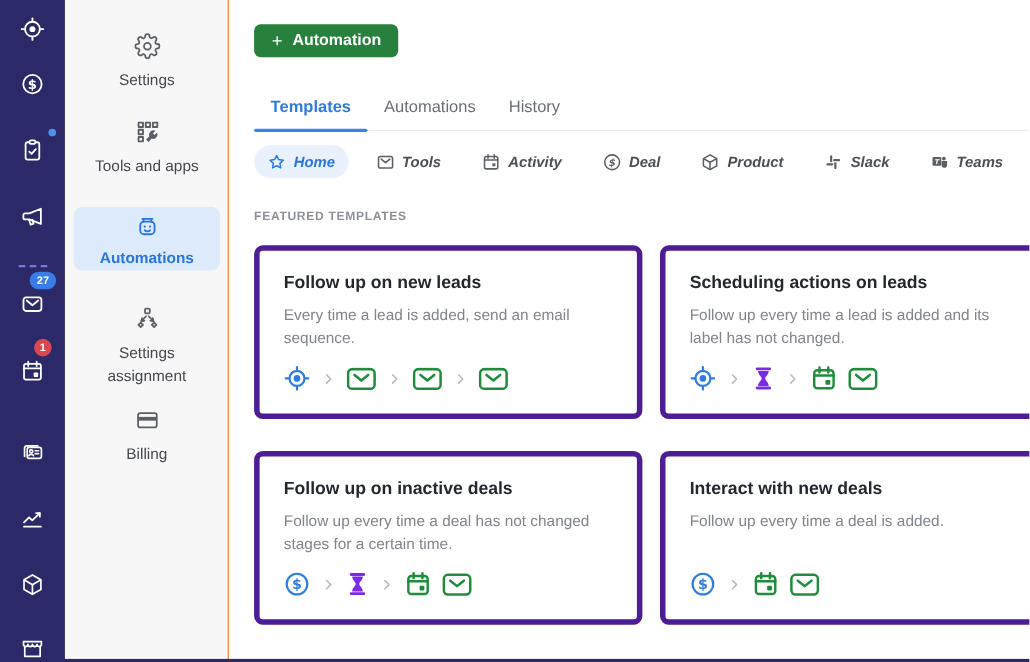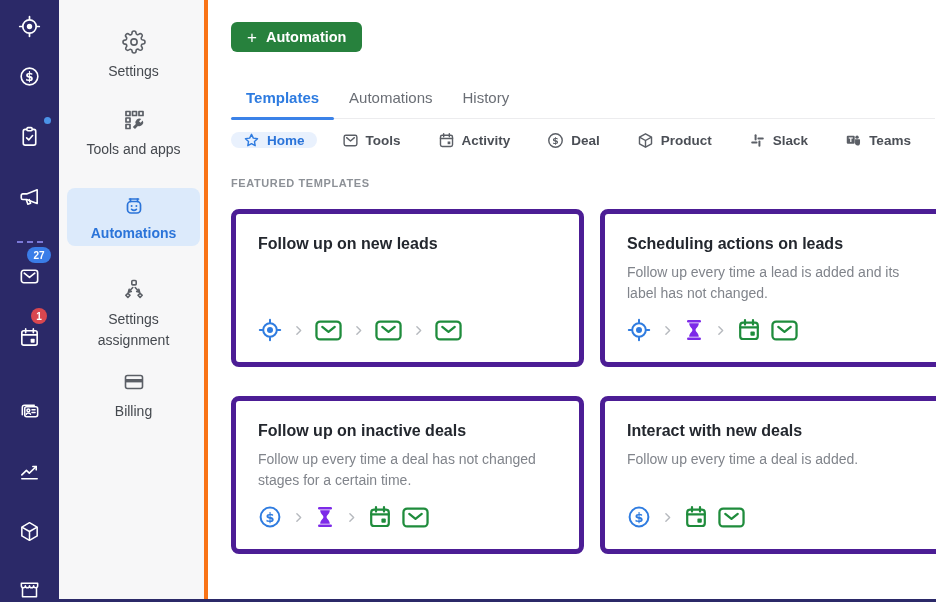--- a/index.html
+++ b/index.html
@@ -13,21 +13,21 @@
   .rail-item svg { width:23px; height:23px; display:block; }
   .dot-badge { position:absolute; left:44px; top:117px; width:7px; height:7px; border-radius:50%; background:#4b93e8; }
   .rail-divider { position:absolute; left:17px; top:241px; width:26px; border-top:2px dashed #7b79d8; }
   .num-badge { position:absolute; z-index:4; color:#fff; font-size:10px; font-weight:bold;
     display:flex; align-items:center; justify-content:center;text-align:right; }
   .badge-mail { left:27px; top:247px; min-width:24px; height:16px; border-radius:9px; background:#3a7de8; padding:0 5px; }
   .badge-cal  { left:31px; top:308px; width:16px; height:16px; border-radius:50%; background:#d9474f; }
 
   
   .sidebar { position:relative; width:149px; height:602px; background:#f7f7f8; flex:0 0 149px;
-    border-right:4px solid #f97316; z-index:2; }
+    border-right:1px solid #f97316; z-index:2; }
   .side-item { position:absolute; left:0; width:149px; text-align:center; color:#45494f; cursor:pointer; }
   .side-item .ico { display:inline-block; width:24px; height:24px; color:#5b5f66; }
   .side-item .ico svg { width:24px; height:24px; display:block; }
   .side-item .lbl { display:block; font-size:14px; line-height:21px; margin-top:3px; }
   .side-active { position:absolute; left:8px; top:188px; width:133px; height:58px; background:#dceafb;
     border-radius:8px; text-align:center; cursor:pointer; padding-top:7px; }
   .side-active .ico { display:inline-block; width:24px; height:24px; color:#2b74d9; }
   .side-active .ico svg { width:24px; height:24px; display:block; }
   .side-active .lbl { display:block; font-size:14px; font-weight:bold; color:#2b74d9; margin-top:2px; }
   .lbl-wrap { width:120px; margin:3px auto 0; font-size:14px; line-height:22px; }
@@ -39,22 +39,22 @@
     font-family:inherit; cursor:pointer; }
   .btn-new .plus { font-size:17px; font-weight:normal; line-height:1; }
 
   .tabs { display:flex; margin-top:37px; border-bottom:1px solid #ececee; width:704px; }
   .tab { padding:0 15px 12px; font-size:15px; color:#6a6e75; cursor:pointer; position:relative; }
   .tab.active { color:#2d7be0; font-weight:bold; }
   .tab.active::after { content:""; position:absolute; left:0; right:0; bottom:-2px; height:3px;
     background:#3b82e8; border-radius:2px; }
 
   .chips { display:flex; align-items:center; gap:13px; margin-top:13px; }
-  .chip { display:inline-flex; align-items:center; gap:7px; height:16px; padding:0 12px; border-radius:16px;
-    font-size:13.5px; font-weight:bold; color:#4b4f56; cursor:pointer; white-space:nowrap; }
+  .chip { display:inline-flex; align-items:center; gap:7px; height:30px; padding:0 12px; border-radius:16px;
+    font-size:13.5px; font-weight:bold; color:#4b4f56; cursor:pointer; white-space:nowrap;font-style:italic; }
   .chip .cico { display:inline-flex; width:17px; height:17px; color:#5b5f66; }
   .chip .cico svg { width:17px; height:17px; display:block; }
   .chip.active { background:#e9f1fd; color:#2b74d9; }
   .chip.active .cico { color:#2f7ce0; }
 
   .section-heading { margin-top:29px; font-size:11px; font-weight:bold; letter-spacing:.6px; color:#8d9197; }
 
   .cards-grid { margin-top:20px; }
   .cards-row { display:flex; gap:16px; }
   .cards-row + .cards-row { margin-top:29px; }
@@ -312,20 +312,21 @@
 
     </div>
 
     <div class="section-heading">FEATURED TEMPLATES</div>
 
     <div class="cards-grid">
       <div class="cards-row">
 
         <div class="card w1">
           <h3>Follow up on new leads</h3>
+          <p>Every time a lead is added, send an email sequence.</p>
           <div class="flow">
             <span class="fi c-blue">
               <svg width="24" height="24" viewBox="0 0 24 24" fill="none" stroke="currentColor" stroke-width="2" stroke-linecap="round">
                 <circle cx="12" cy="12" r="6.8"></circle>
                   <circle cx="12" cy="12" r="3" fill="currentColor" stroke="none"></circle>
                 <line x1="12" y1="1.8" x2="12" y2="4.4"></line>
                   <line x1="12" y1="19.6" x2="12" y2="22.2"></line>
                 <line x1="1.8" y1="12" x2="4.4" y2="12"></line>
                   <line x1="19.6" y1="12" x2="22.2" y2="12"></line>
               </svg>

